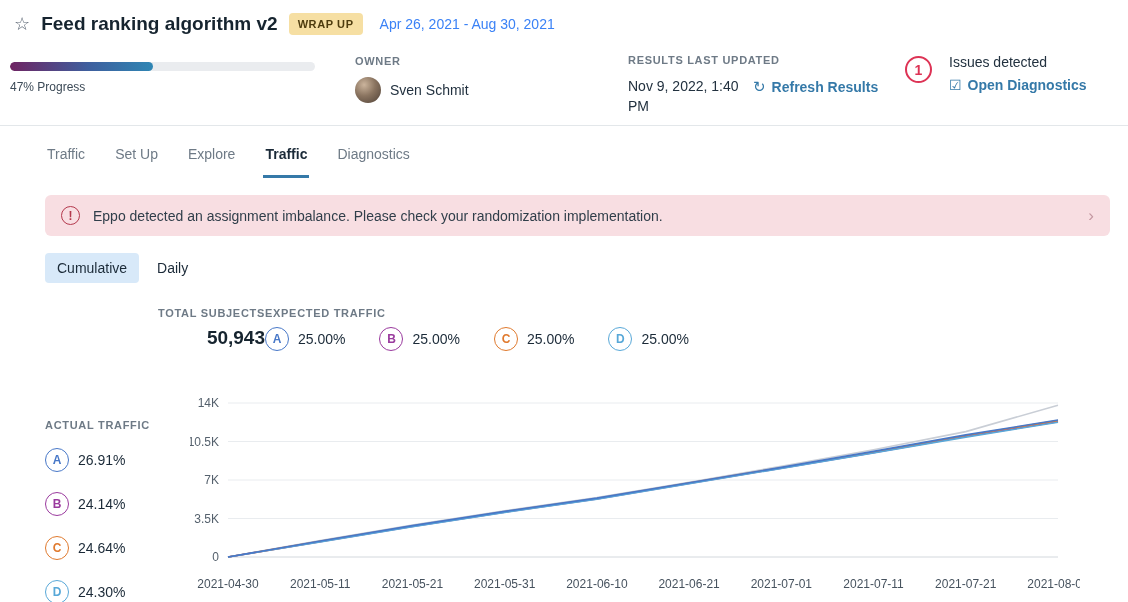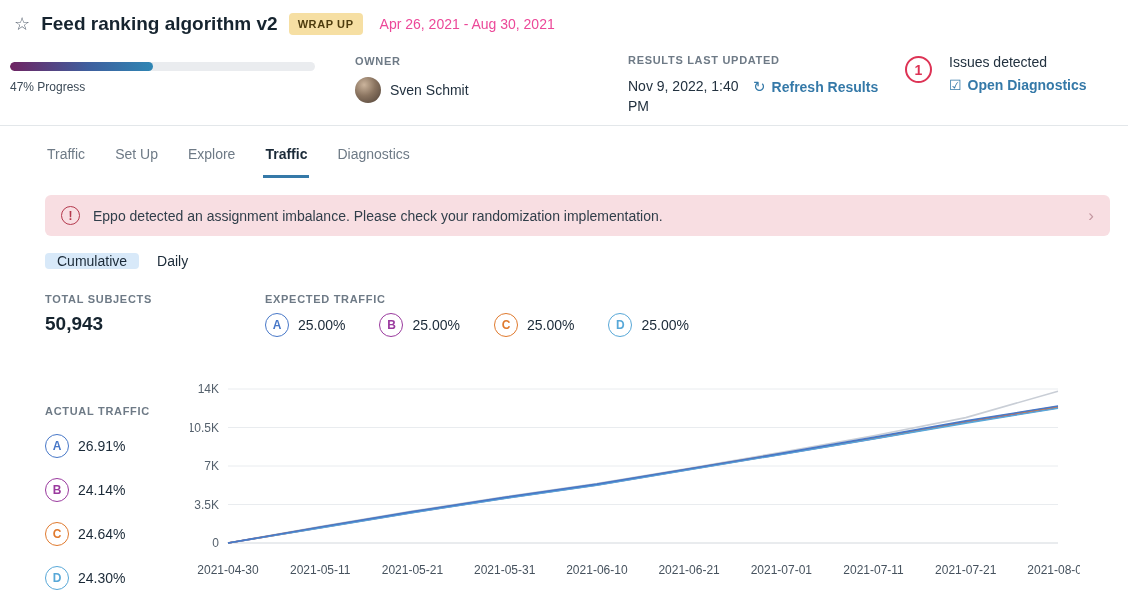--- a/index.html
+++ b/index.html
@@ -6,21 +6,21 @@
   html,body { width:1128px; height:602px; overflow:hidden; background:#fff;
     font-family:"Liberation Sans", sans-serif; color:#22313f; }
 
   
   .header { position:relative; height:126px; border-bottom:1px solid #e3e7ea; }
   .title-row { position:absolute; left:14px; top:13px; display:flex; align-items:center; gap:11px; }
   .star { font-size:18px; color:#5b6673; cursor:pointer; line-height:1; }
   .exp-title { font-size:19px; font-weight:700; color:#16242f; }
   .status-badge { background:#f6dfa3; color:#4e3c0e; font-size:11px; font-weight:700;
     letter-spacing:.6px; padding:5px 9px; border-radius:4px; }
-  .date-range { font-size:14px; color:#ec4899; margin-left:6px; }
+  .date-range { font-size:14px; color:#3b82f6; margin-left:6px; }
 
   .progress-wrap { position:absolute; left:10px; top:62px; width:305px; }
   .progress-track { height:9px; border-radius:5px; background:#eaecef; overflow:hidden; }
   .progress-fill { height:100%; border-radius:5px;
     background:linear-gradient(90deg,#6f2462 0%,#3e5f9e 55%,#2f86b4 100%); }
   .progress-label { font-size:12px; color:#3c4a57; margin-top:9px; }
 
   .mini-label { font-size:11px; font-weight:700; letter-spacing:.7px; color:#6e7a86; }
 
   .owner-col { position:absolute; left:355px; top:55px; }
@@ -53,26 +53,26 @@
   .alert { margin:17px 18px 0 45px; background:#f8dee2; border-radius:6px;
     display:flex; align-items:center; gap:13px; padding:11px 16px; }
   .alert-icon { width:19px; height:19px; min-width:19px; border-radius:50%;
     border:1.5px solid #b4394d; color:#b4394d; font-size:12px; font-weight:700;
     display:flex; align-items:center; justify-content:center; }
   .alert-text { font-size:14px; color:#303e4a; }
   .alert-chevron { margin-left:auto; color:#c498a1; font-size:17px; cursor:pointer; line-height:1; }
 
   
   .toggle-row { display:flex; gap:6px; margin:17px 0 0 45px; }
-  .toggle-opt { font-size:14px; color:#1b2a38; padding:0 12px; border-radius:4px; cursor:pointer; }
+  .toggle-opt { font-size:14px; color:#1b2a38; padding:7px 12px; border-radius:4px; cursor:pointer; }
   .toggle-opt.selected { background:#d8e9f9; font-weight:400; }
 
   
   .stats-row { display:flex; padding-left:45px; margin-top:24px; }
-  .total-block { width:220px; }
+  .total-block { width:220px;text-align:right; }
   .big-number { font-size:19px; font-weight:700; color:#16242f; margin-top:8px; }
   .expected-block {}
   .chips-row { display:flex; gap:34px; margin-top:8px; }
   .chip-group { display:flex; align-items:center; gap:9px; }
   .variant-chip { width:24px; height:24px; min-width:24px; border-radius:50%; border:1.5px solid;
     font-size:12px; font-weight:700; display:flex; align-items:center; justify-content:center;
     background:#fff; }
   .chip-pct { font-size:14px; color:#1b2a38; }
 
   

